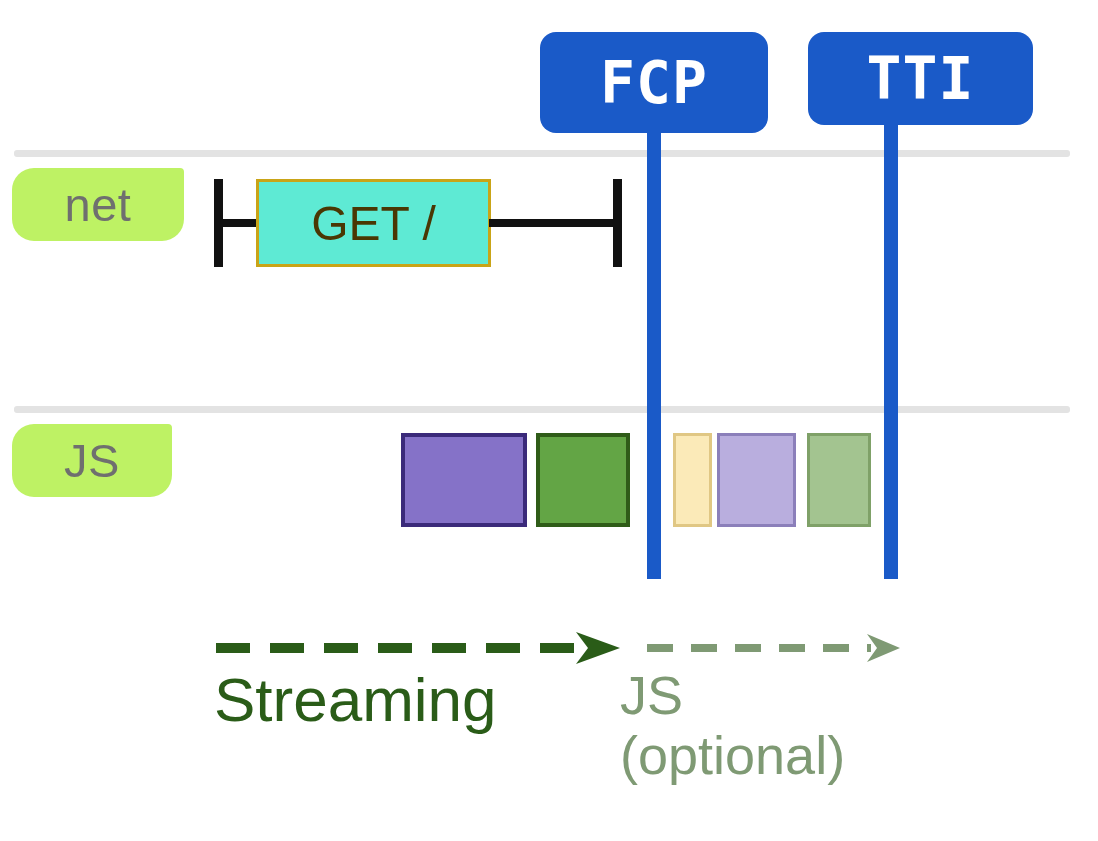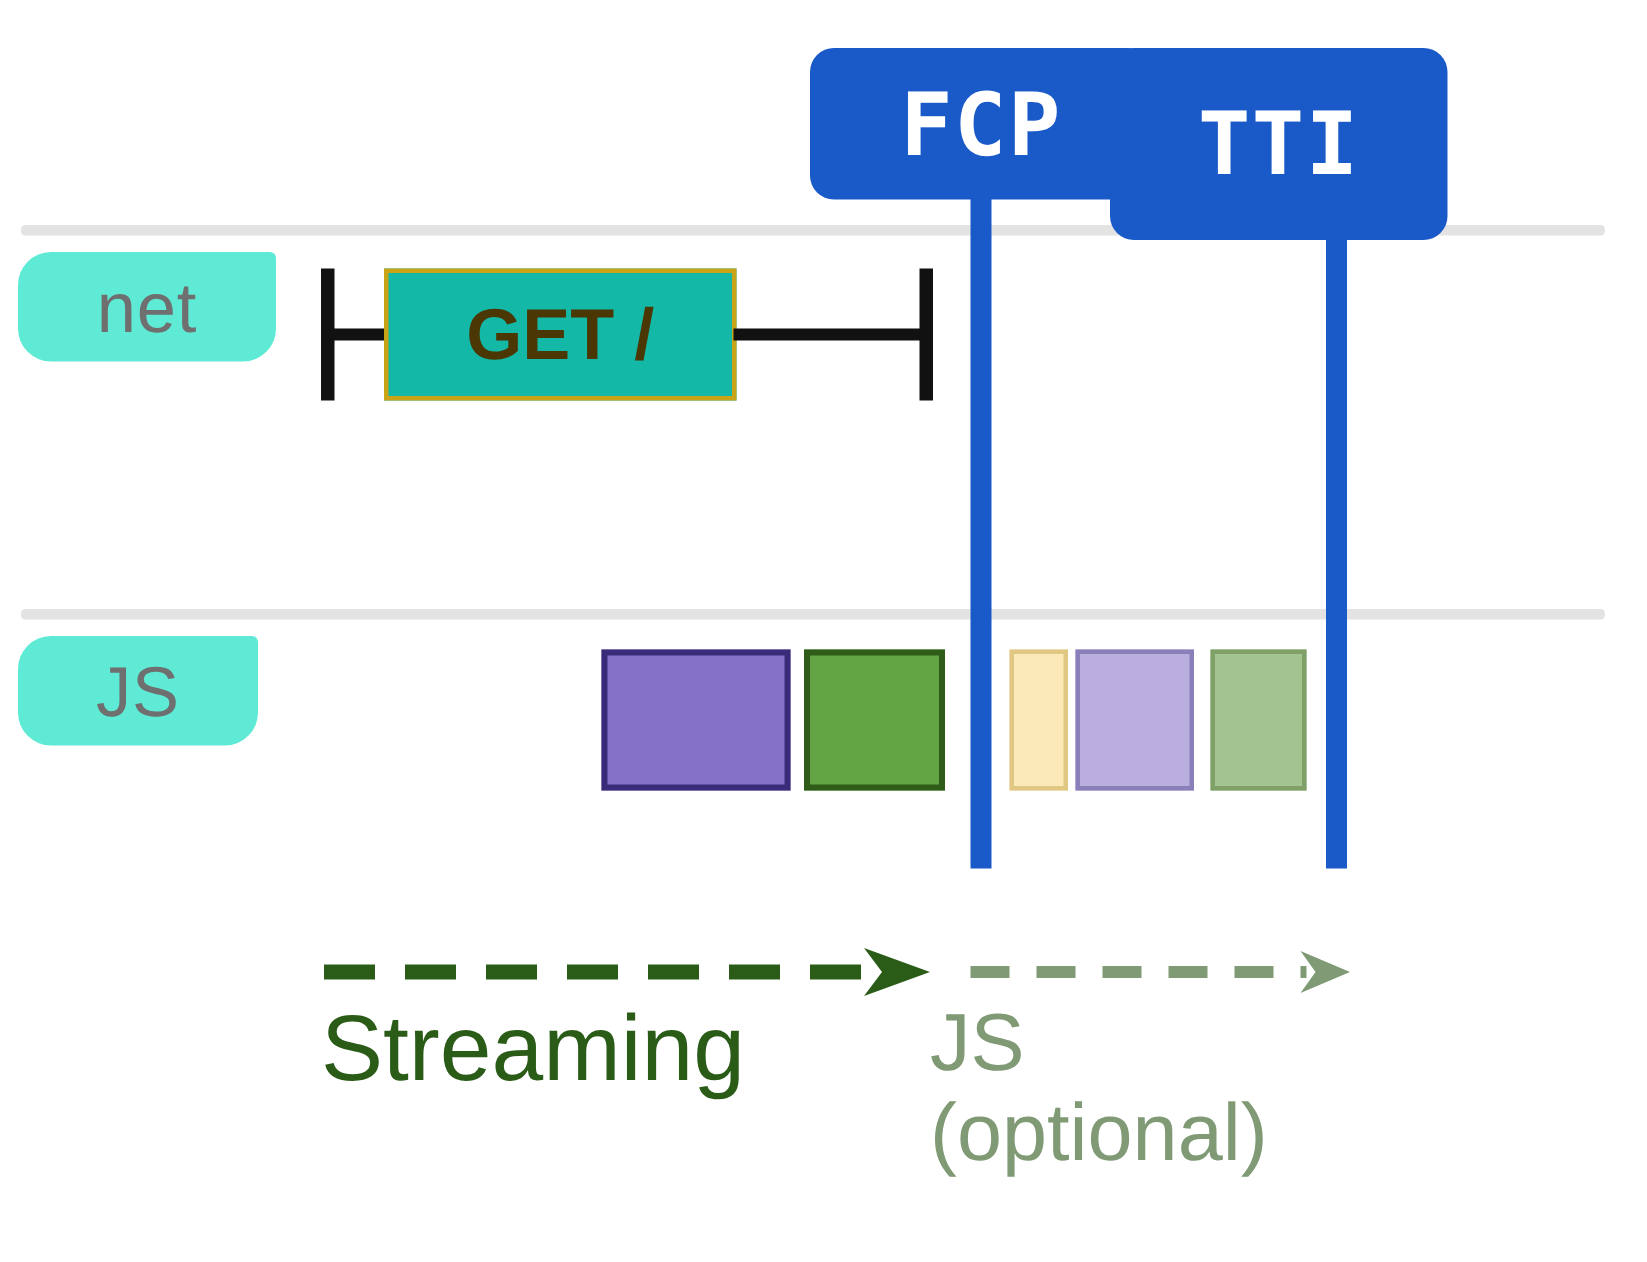--- a/index.html
+++ b/index.html
@@ -23,21 +23,21 @@
     position: absolute;
     left: 14px;
     height: 7px;
     background: #e3e3e3;
     border-radius: 3px;
   }
 
   
   .lane-label {
     position: absolute;
-    background: #5eead4;
+    background: #bef264;
     border-bottom-right-radius: 22px;
     border-top-right-radius: 4px;
     border-bottom-left-radius: 22px;
     border-top-left-radius: 22px;
     display: flex;
     align-items: center;
     justify-content: center;
     color: #6f6f6f;
     font-weight: 400;
     letter-spacing: 0.5px;
@@ -70,28 +70,28 @@
     width: 9px;
     background: #111111;
   }
   .bracket-stem {
     position: absolute;
     height: 8px;
     background: #111111;
   }
   .req-box {
     position: absolute;
-    background: #14b8a6;
+    background: #5eead4;
     border: 3px solid #c9a417;
     box-sizing: border-box;
     display: flex;
     align-items: center;
     justify-content: center;
     color: #4a3703;
-    font-weight: 700;
+    font-weight: 400;
   }
 
   
   .task {
     position: absolute;
     box-sizing: border-box;
   }
 
   
   .phase-caption {
@@ -118,21 +118,21 @@
   <div class="lane-label" style="left:12px; top:424px; width:160px; height:73px; font-size:47px;">
     <span>JS</span>
   </div>
 
   <div class="marker-line" style="left:647px; top:120px; height:459px;"></div>
   <div class="marker-chip" style="left:540px; top:32px; width:228px; height:101px; font-size:58px;">
     <span>FCP</span>
   </div>
 
   <div class="marker-line" style="left:884px; top:120px; height:459px;"></div>
-  <div class="marker-chip" style="left:740px; top:32px; width:225px; height:128px; font-size:58px;align-items:center;">
+  <div class="marker-chip" style="left:808px; top:32px; width:225px; height:93px; font-size:58px;align-items:center;">
     <span>TTI</span>
   </div>
 
   <div class="bracket" style="left:214px; top:179px; height:88px;"></div>
   <div class="bracket-stem" style="left:219px; top:219px; width:42px;"></div>
 
   <div class="req-box" style="left:256px; top:179px; width:235px; height:88px; font-size:48px;">
     <span>GET /</span>
   </div>
 

